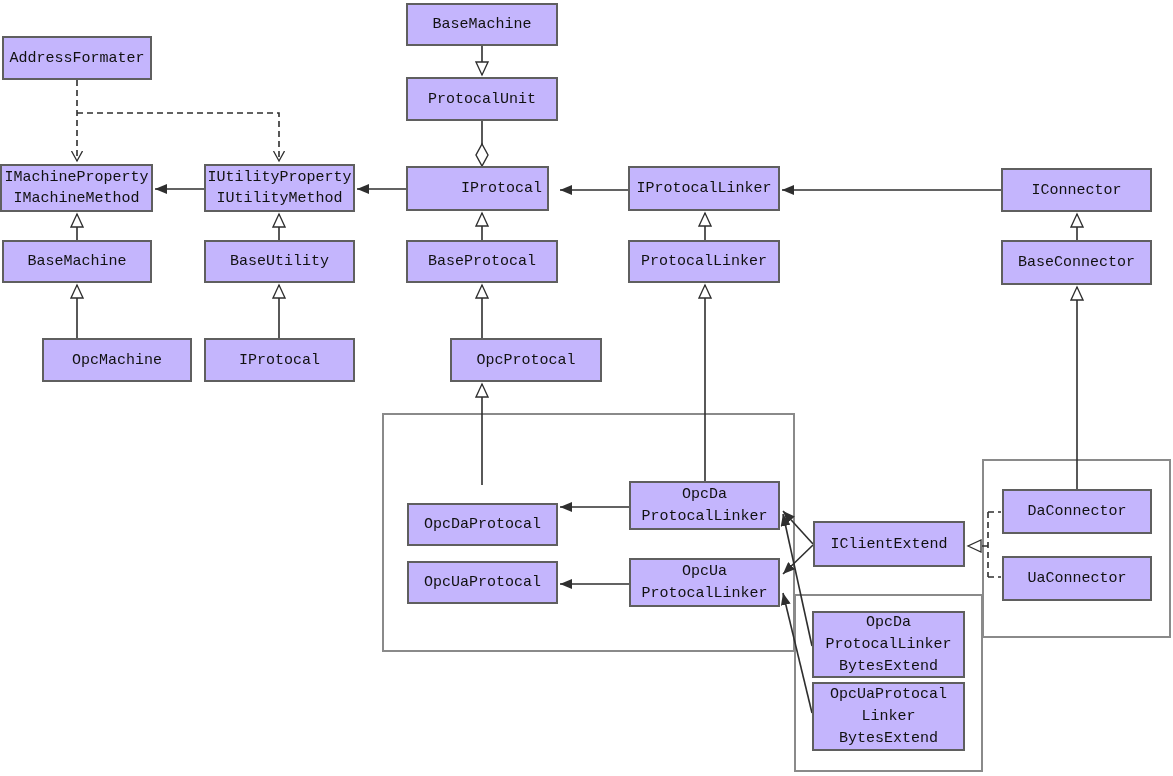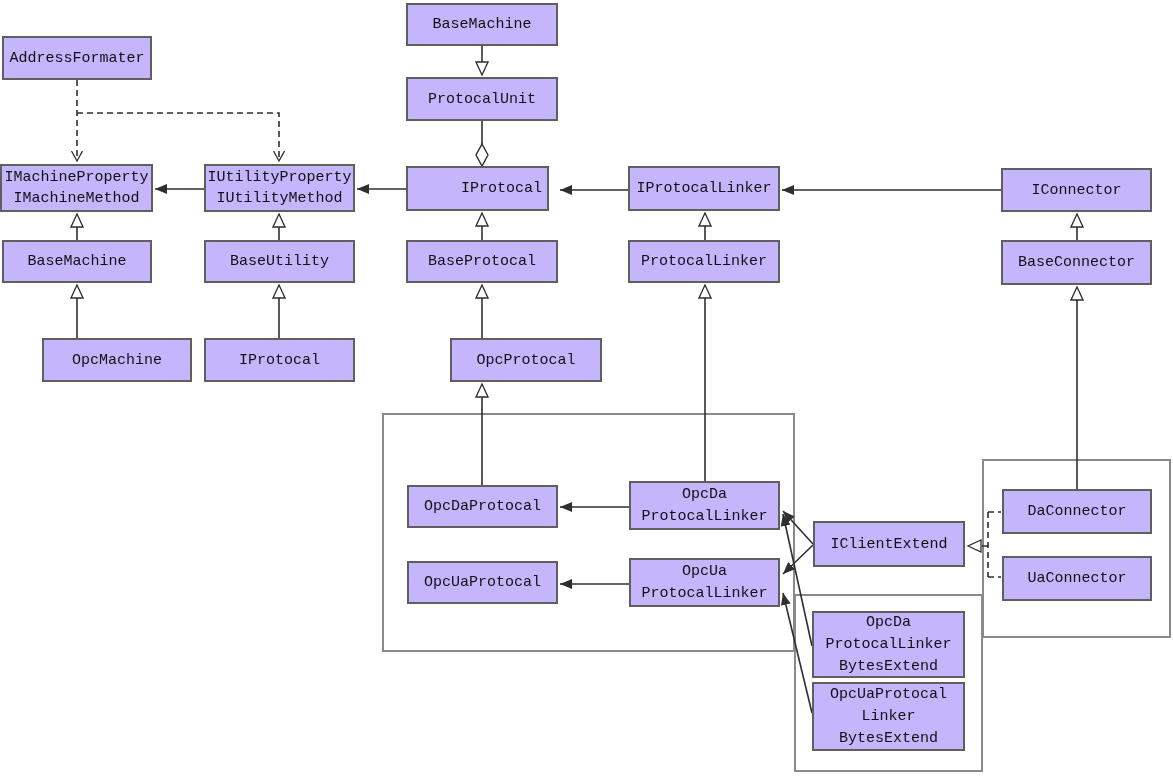--- a/index.html
+++ b/index.html
@@ -29,21 +29,21 @@
   .n-baseutility{left:204px;top:240px;width:151px;height:43px;}
   .n-opcmachine{left:2px;top:338px;width:150px;height:44px;margin-left:40px;}
   .n-opcutility{left:204px;top:338px;width:151px;height:44px;}
   .n-basemachine-top{left:406px;top:3px;width:152px;height:43px;}
   .n-protocalunit{left:406px;top:77px;width:152px;height:44px;}
   .n-iprotocal{left:406px;top:166px;width:143px;height:45px;padding-left:48px;}
   .n-baseprotocal{left:406px;top:240px;width:152px;height:43px;}
   .n-opcprotocal{left:406px;top:338px;width:152px;height:44px;margin-left:44px;}
   .n-iprotocallinker{left:628px;top:166px;width:152px;height:45px;}
   .n-protocallinker{left:628px;top:240px;width:152px;height:43px;}
-  .n-opcdaprotocal{left:407px;top:485px;width:151px;height:43px;}
+  .n-opcdaprotocal{left:407px;top:503px;width:151px;height:43px;}
   .n-opcuaprotocal{left:407px;top:561px;width:151px;height:43px;}
   .n-opcdalinker{left:629px;top:481px;width:151px;height:49px;line-height:22px;}
   .n-opcualinker{left:629px;top:558px;width:151px;height:49px;line-height:22px;}
   .n-iclientextend{left:813px;top:521px;width:152px;height:46px;}
   .n-iconnector{left:1001px;top:168px;width:151px;height:44px;}
   .n-baseconnector{left:1001px;top:240px;width:151px;height:45px;}
   .n-daconnector{left:1002px;top:489px;width:150px;height:45px;}
   .n-uaconnector{left:1002px;top:556px;width:150px;height:45px;}
   .n-opcdabytes{left:812px;top:611px;width:153px;height:67px;line-height:22px;}
   .n-opcuabytes{left:812px;top:682px;width:153px;height:69px;line-height:22px;}

